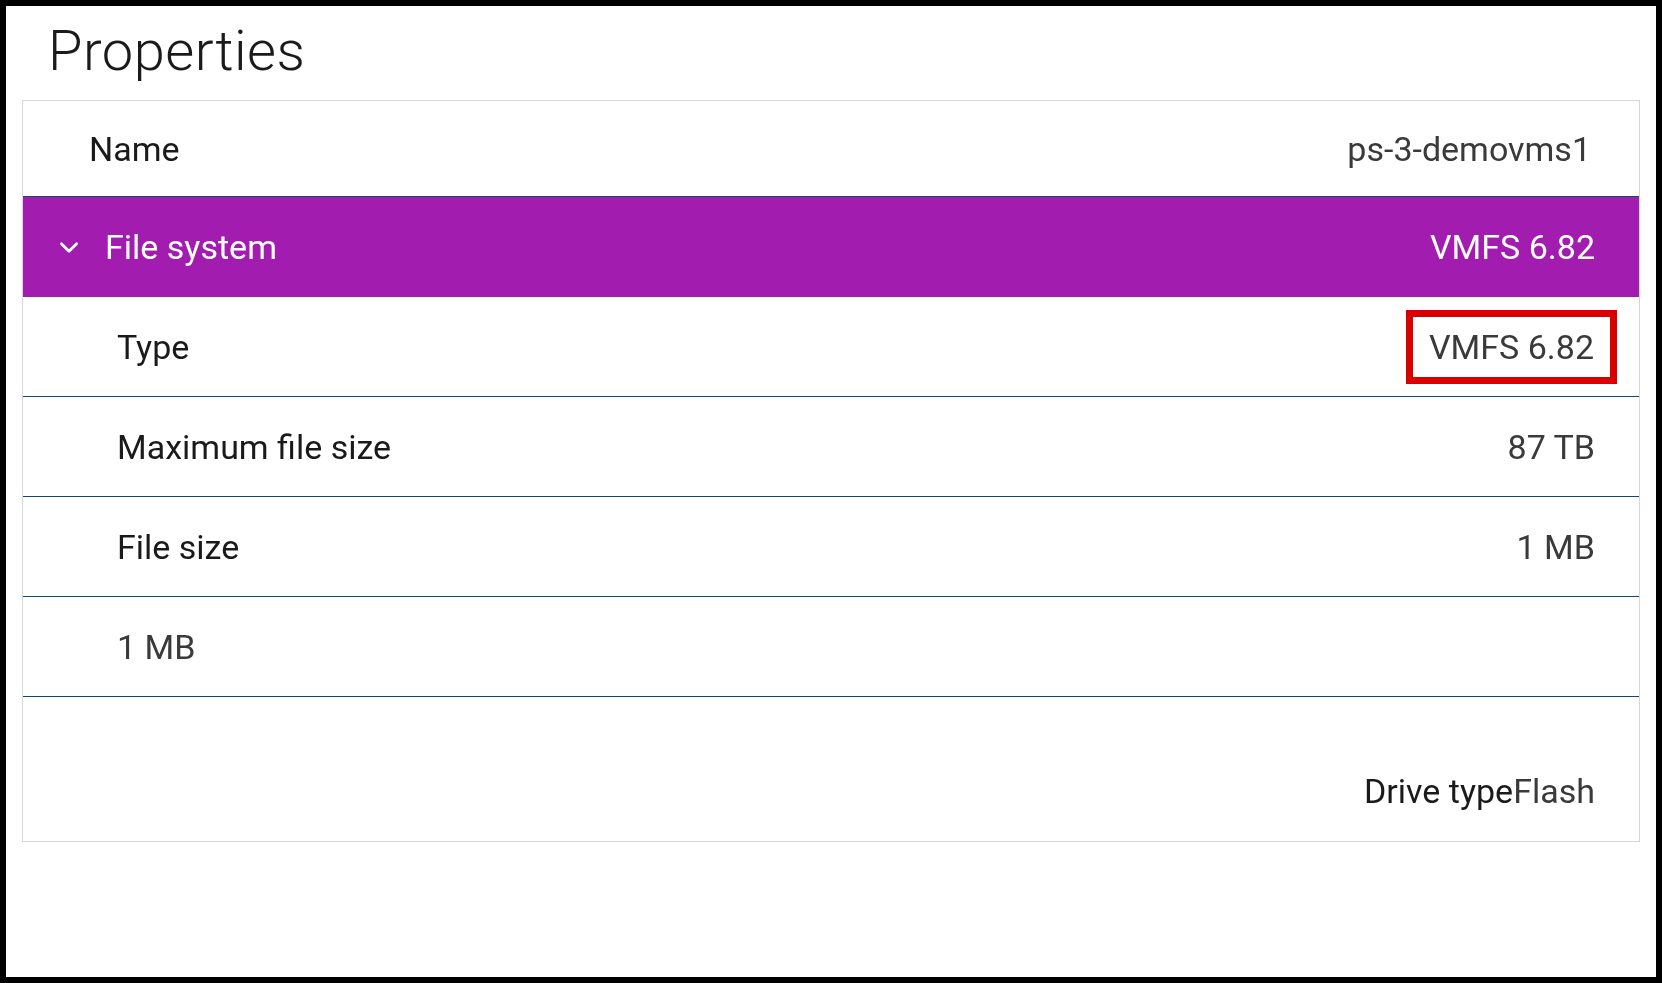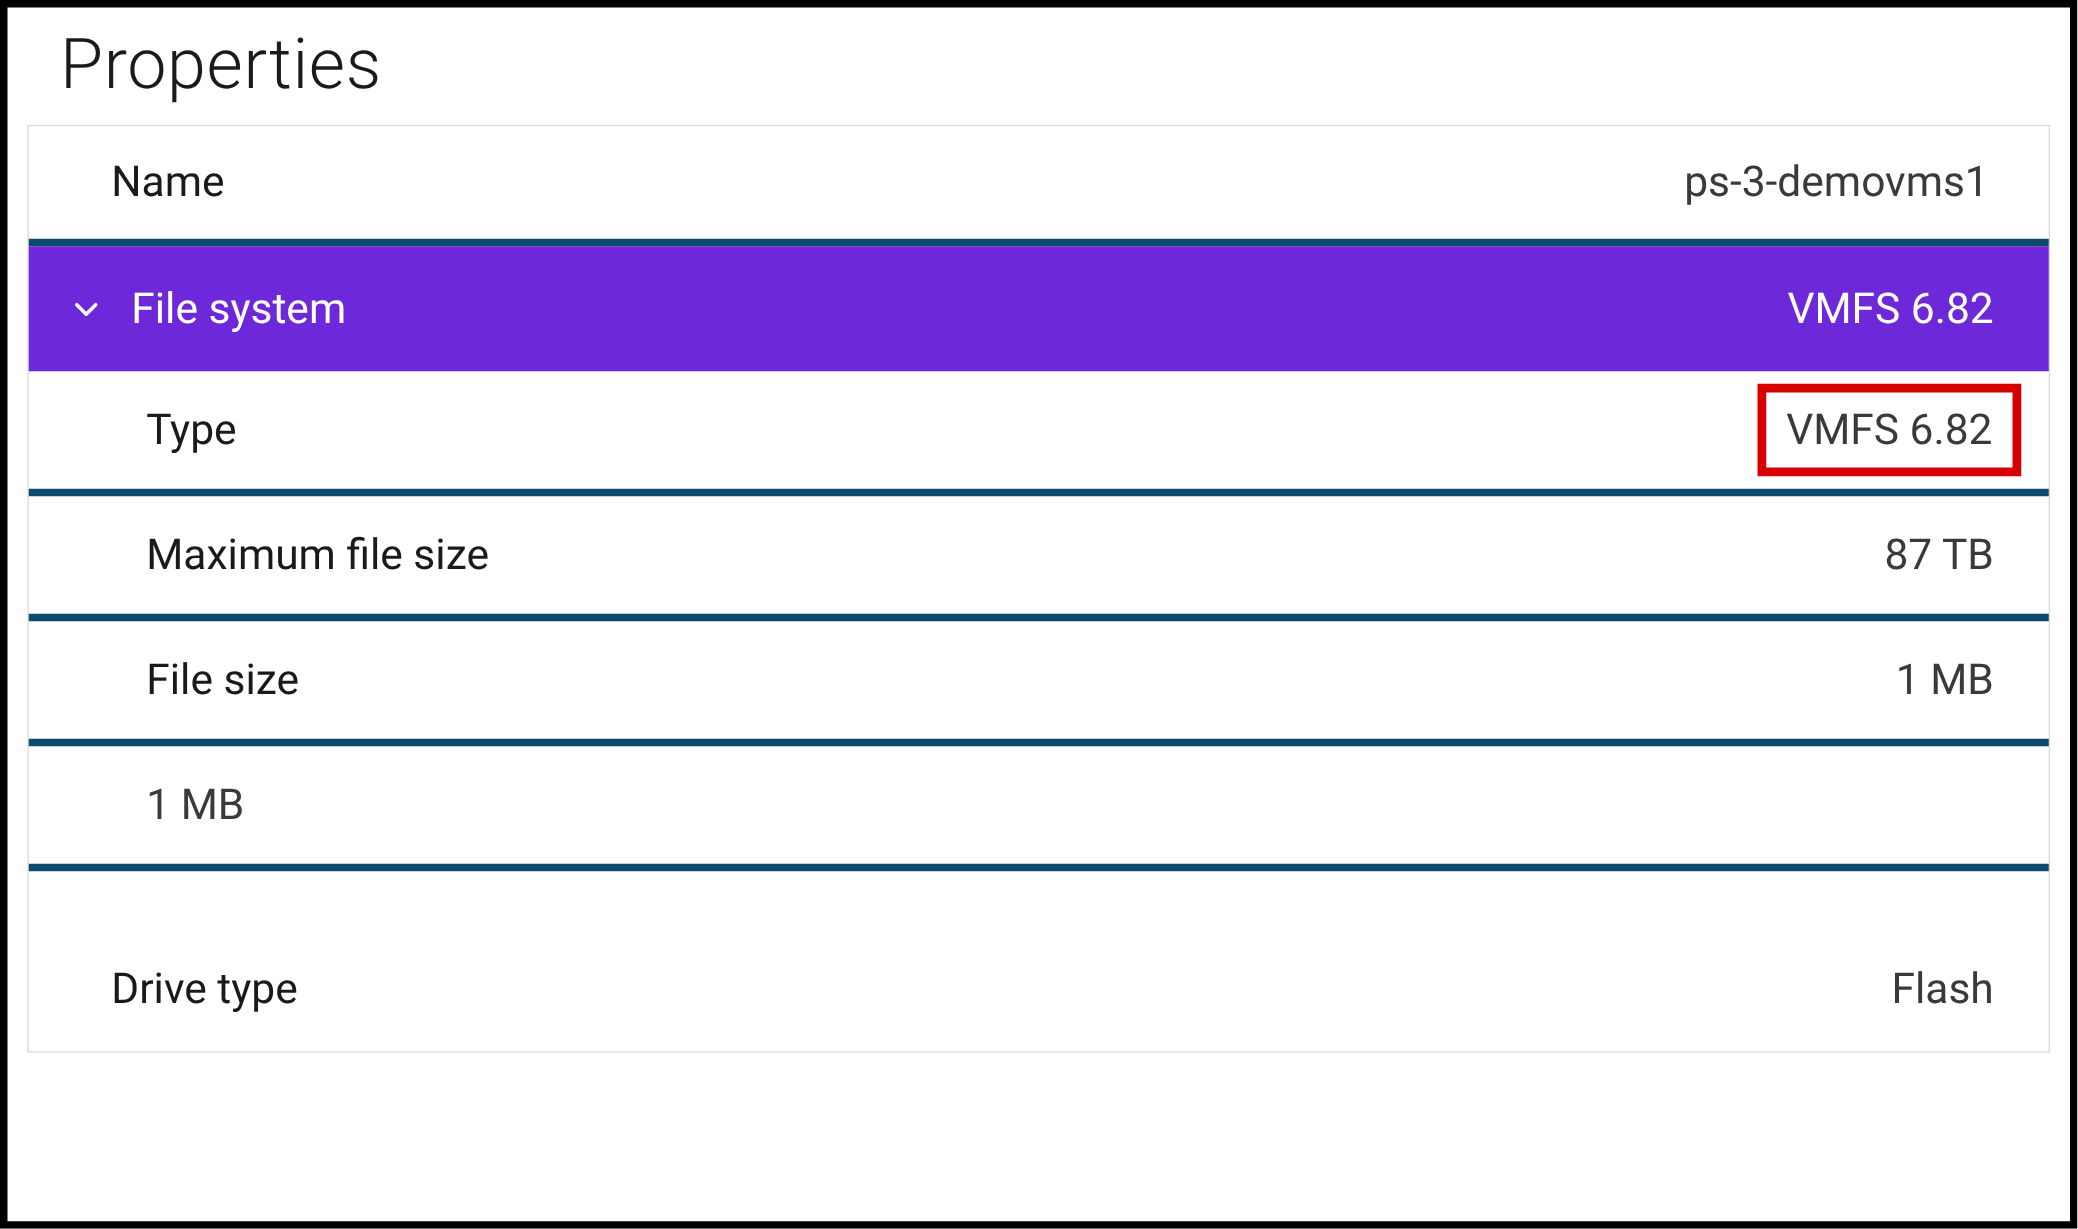--- a/index.html
+++ b/index.html
@@ -24,30 +24,30 @@
     }
     .panel-body {
       border: 1px solid #d7d7d7;
     }
     .row {
       display: flex;
       align-items: center;
       justify-content: space-between;
       min-height: 100px;
       padding: 0 44px 0 94px;
-      border-bottom: 6px solid #0c4a6e;
+      border-bottom: 1px solid #0c4a6e;
       font-size: 34px;
       color: #1a1a1a;
       font-weight: 400;
     }
     .row:last-child { border-bottom: none; }
     .row .label { }
     .row .value { color: #3a3a3a; }
     .row.header-row {
-      background: #6d28d9;
+      background: #a21caf;
       color: #fff;
       border-bottom: none;
       padding-left: 32px;
     }
     .row.header-row .value { color: #fff; }
     .row.spacer {
       min-height: 44px;
       border-bottom: none;
     }
     .chevron {
@@ -61,21 +61,21 @@
     }
     .chevron svg { width: 26px; height: 26px; }
     .header-left { display: flex; align-items: center; }
     .highlight-box {
       border: 7px solid #d90000;
       padding: 10px 16px;
       margin-right: -22px;
     }
     .row.name-row { padding-left: 66px; min-height: 96px; }
     .row.name-row .value { padding-right: 4px; }
-    .row.drive-row { padding-left: 66px; }
+    .row.drive-row { padding-left: 66px; justify-content: flex-end; }
   </style>
 </head>
 <body>
 
 <div class="outer">
   <div class="panel-title">Properties</div>
 
   <div class="panel-body">
 
     <div class="row name-row">

